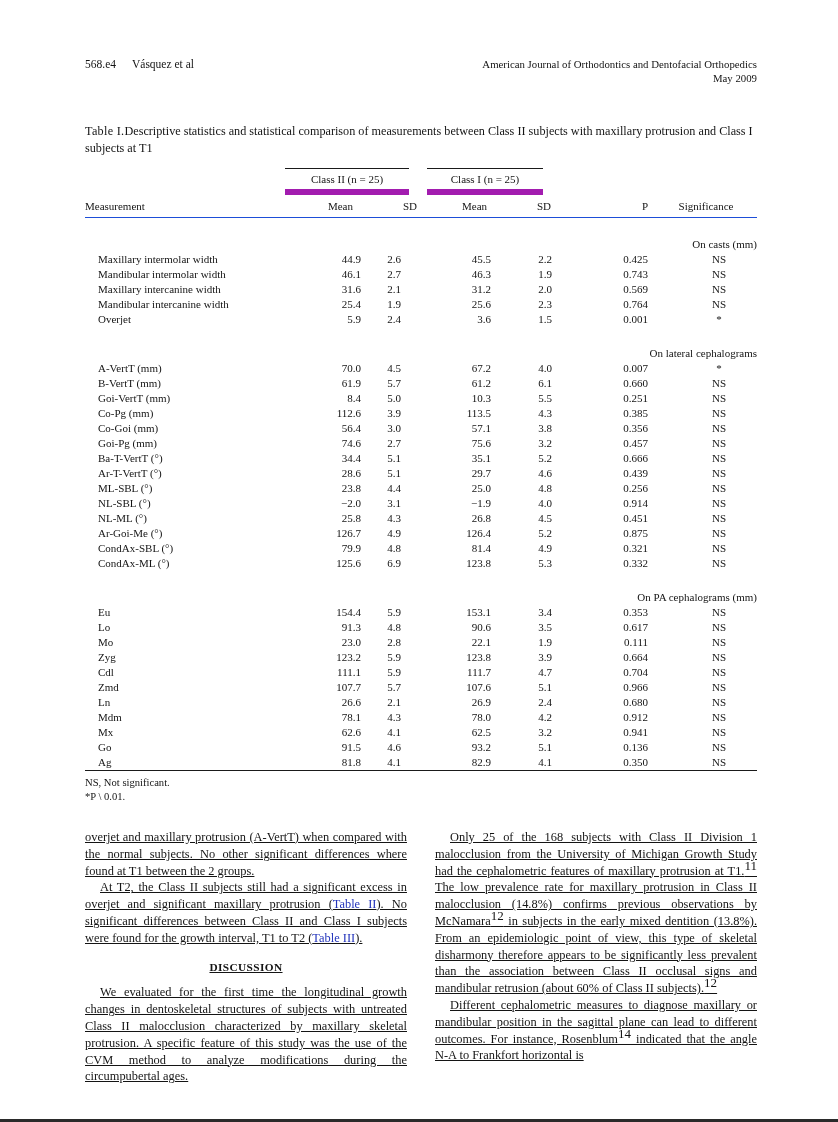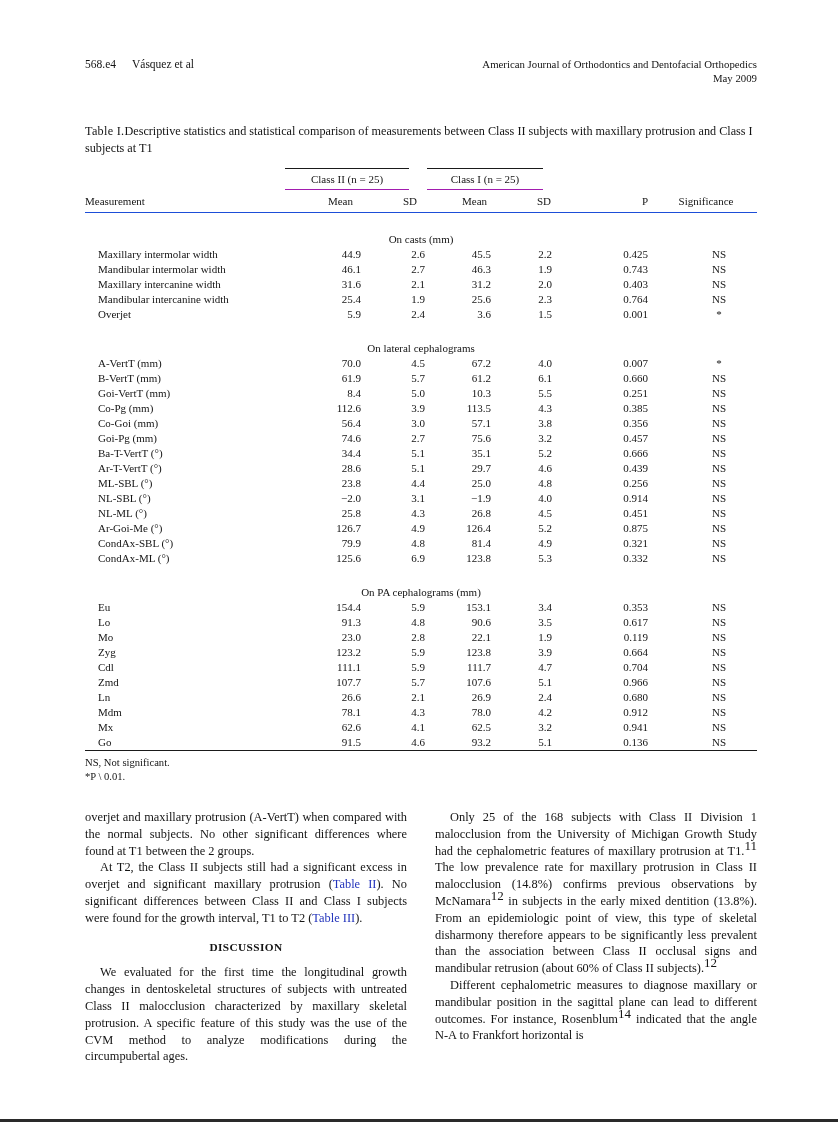--- a/index.html
+++ b/index.html
@@ -12,42 +12,42 @@
   .pg-header-left .pageno { margin-right:16px; }
   .pg-header-right { text-align:right; font-size:10.8px; line-height:13.5px; }
 
   
   .caption { margin-top:38px; width:672px; font-size:12.2px; line-height:17px; }
   .tbl-label { letter-spacing:0.3px; }
 
   
   table.stats { margin-top:11px; width:672px; border-collapse:collapse; font-size:11px; border-bottom:1px solid #1a1a1a; table-layout:fixed; }
   .stats th, .stats td { font-weight:normal; line-height:15px; vertical-align:bottom; white-space:nowrap; overflow:hidden; }
-  .grp-box { border-top:1px solid #1a1a1a; border-bottom:1px solid #a21caf; text-align:center; padding:3px 0 2px; margin-right:18px; }
+  .grp-box { border-top:1px solid #1a1a1a; border-bottom:6px solid #a21caf; text-align:center; padding:3px 0 2px; margin-right:18px; }
   tr.colheads th { border-bottom:1px solid #1d4ed8; padding:4px 0 3px; text-align:right; }
   tr.colheads th.h-measure { text-align:left; }
   tr.colheads th.h-num { padding-right:10px; }
   tr.colheads th.h-p { padding-right:7px; }
   tr.colheads th.h-sig { text-align:center; }
-  .stats td.section { text-align:center; padding-top:19px; }
+  .stats td.section { text-align:right; padding-top:19px; }
   .stats td.measure { padding-left:13px; text-align:left; }
   .stats td.num { text-align:right; }
   .stats td.c2 { padding-right:2px; }
-  .stats td.c3 { padding-right:2px; }
+  .stats td.c3 { padding-right:2px;text-align:center; }
   .stats td.c4 { padding-right:6px; }
   .stats td.c5 { padding-right:9px; }
   .stats td.c6 { padding-right:7px; }
   .stats td.sig { text-align:center; padding-left:26px; }
 
   
   .footnotes { margin-top:5px; font-size:10.6px; line-height:13.5px; }
 
   
   .body-cols { display:flex; gap:28px; margin-top:26px; width:672px; }
-  .col { width:322px; font-size:12.4px; line-height:16.8px; text-align:justify; }
+  .col { width:322px; font-size:12.4px; line-height:16.8px; text-align:justify;text-decoration:underline; }
   .col p { margin:0; }
   .col p.ind { text-indent:15px; }
   .discussion-head { margin:12px 0 9px 0; font-size:11.3px; letter-spacing:0.4px; text-align:center; }
   sup { font-size:13px; line-height:0; vertical-align:super; }
   a.xref { color:var(--link-color,#2233bb); text-decoration:none; }
 
   
   .scan-edge { position:absolute; left:0; bottom:0; width:100%; height:3px; background:#2a2a2a; }
 </style>
 </head>
@@ -122,21 +122,21 @@
           <td class="num c5">1.9</td>
           <td class="num c6">0.743</td>
           <td class="sig">NS</td>
         </tr>
         <tr>
           <td class="measure">Maxillary intercanine width</td>
           <td class="num c2">31.6</td>
           <td class="num c3">2.1</td>
           <td class="num c4">31.2</td>
           <td class="num c5">2.0</td>
-          <td class="num c6">0.403</td>
+          <td class="num c6">0.569</td>
           <td class="sig">NS</td>
         </tr>
         <tr>
           <td class="measure">Mandibular intercanine width</td>
           <td class="num c2">25.4</td>
           <td class="num c3">1.9</td>
           <td class="num c4">25.6</td>
           <td class="num c5">2.3</td>
           <td class="num c6">0.764</td>
           <td class="sig">NS</td>
@@ -299,21 +299,21 @@
           <td class="num c5">3.5</td>
           <td class="num c6">0.617</td>
           <td class="sig">NS</td>
         </tr>
         <tr>
           <td class="measure">Mo</td>
           <td class="num c2">23.0</td>
           <td class="num c3">2.8</td>
           <td class="num c4">22.1</td>
           <td class="num c5">1.9</td>
-          <td class="num c6">0.119</td>
+          <td class="num c6">0.111</td>
           <td class="sig">NS</td>
         </tr>
         <tr>
           <td class="measure">Zyg</td>
           <td class="num c2">123.2</td>
           <td class="num c3">5.9</td>
           <td class="num c4">123.8</td>
           <td class="num c5">3.9</td>
           <td class="num c6">0.664</td>
           <td class="sig">NS</td>
@@ -363,20 +363,29 @@
           <td class="num c6">0.941</td>
           <td class="sig">NS</td>
         </tr>
         <tr>
           <td class="measure">Go</td>
           <td class="num c2">91.5</td>
           <td class="num c3">4.6</td>
           <td class="num c4">93.2</td>
           <td class="num c5">5.1</td>
           <td class="num c6">0.136</td>
+          <td class="sig">NS</td>
+        </tr>
+        <tr>
+          <td class="measure">Ag</td>
+          <td class="num c2">81.8</td>
+          <td class="num c3">4.1</td>
+          <td class="num c4">82.9</td>
+          <td class="num c5">4.1</td>
+          <td class="num c6">0.350</td>
           <td class="sig">NS</td>
         </tr>
       </tbody>
   </table>
 
   <div class="footnotes">
     <div>NS, Not significant.</div>
     <div>*P \ 0.01.</div>
   </div>
 

